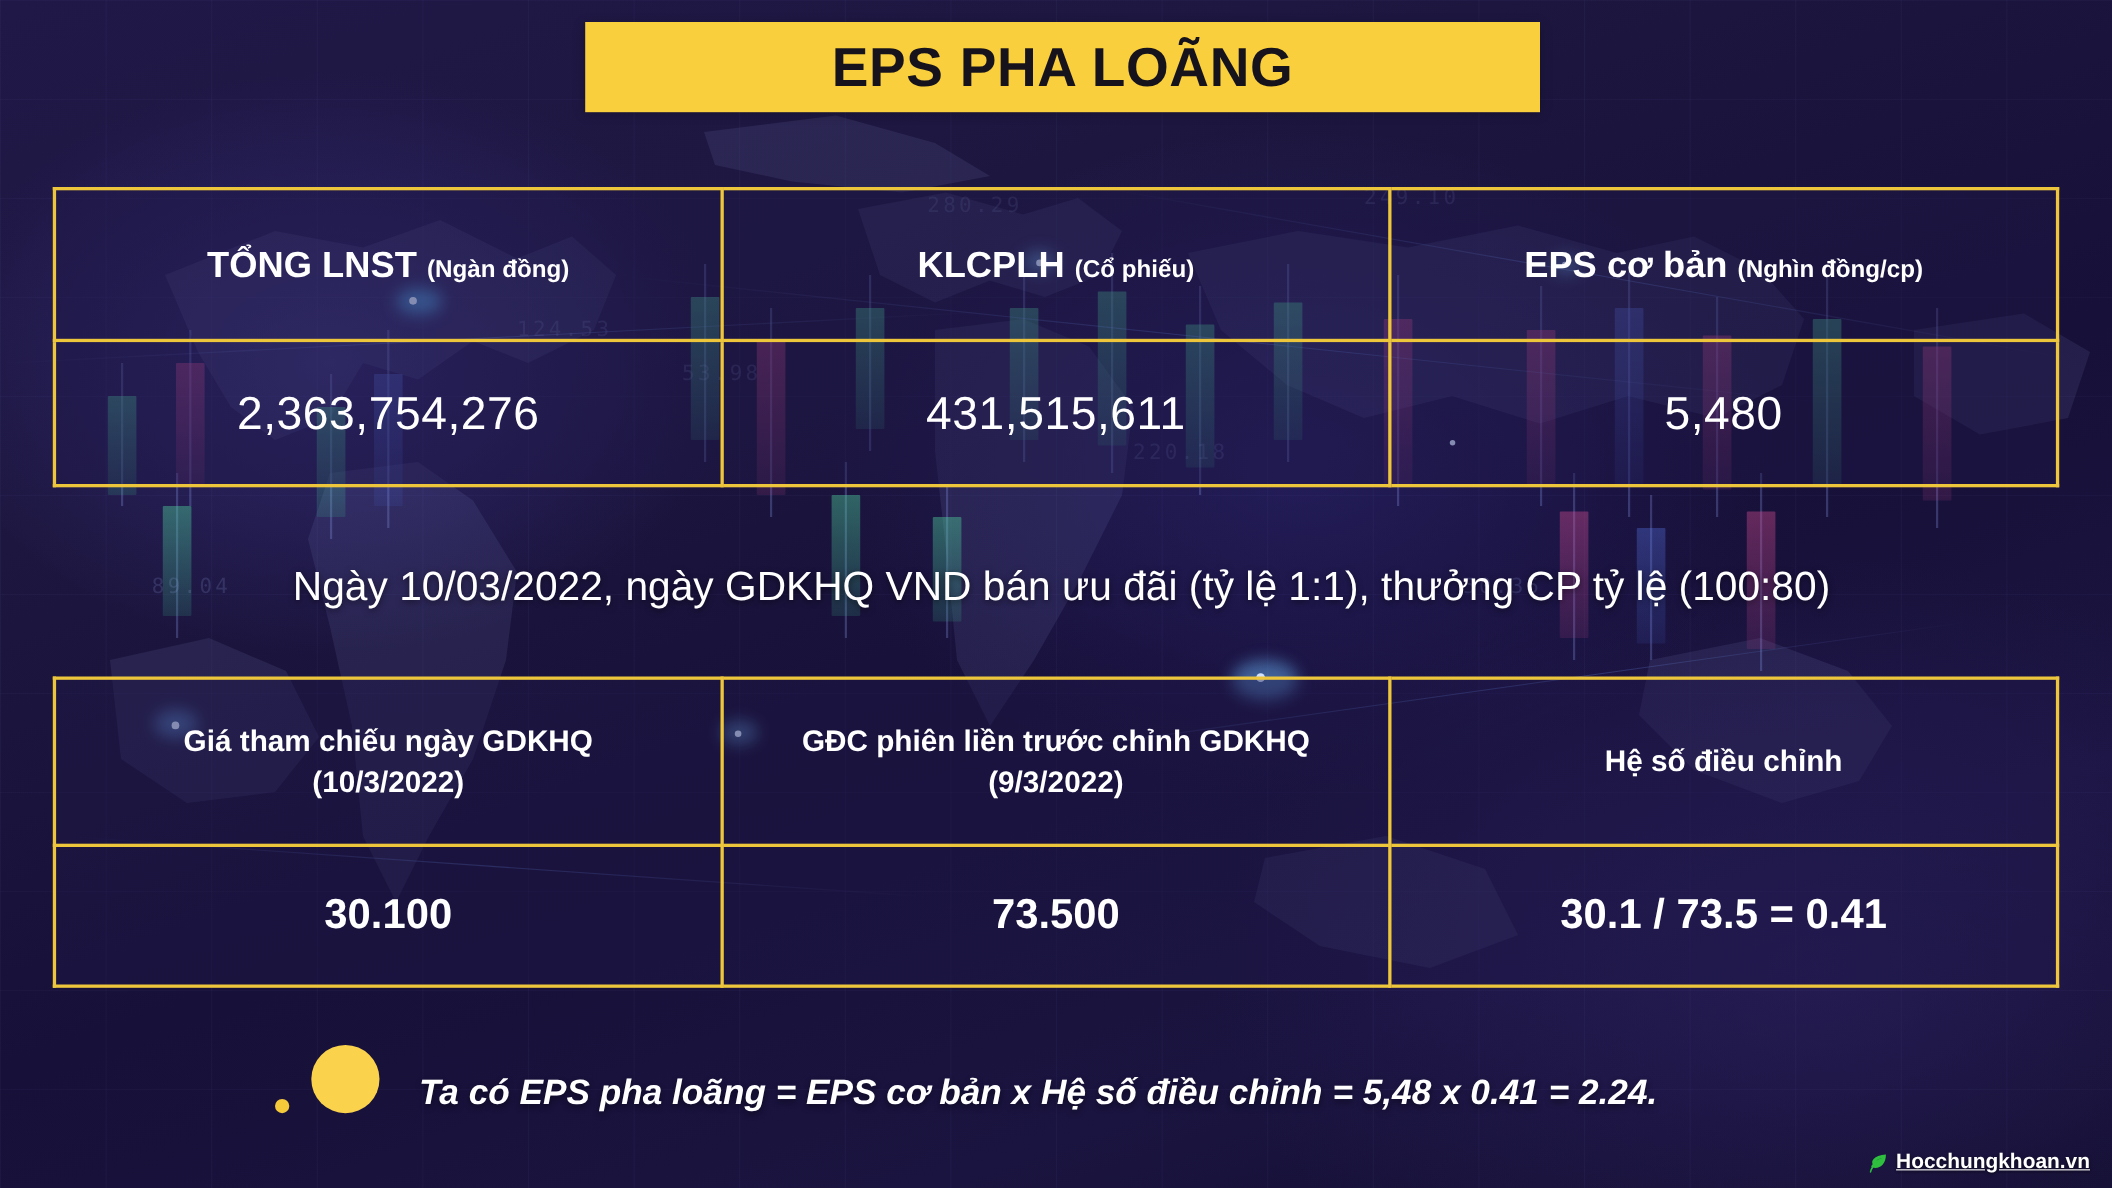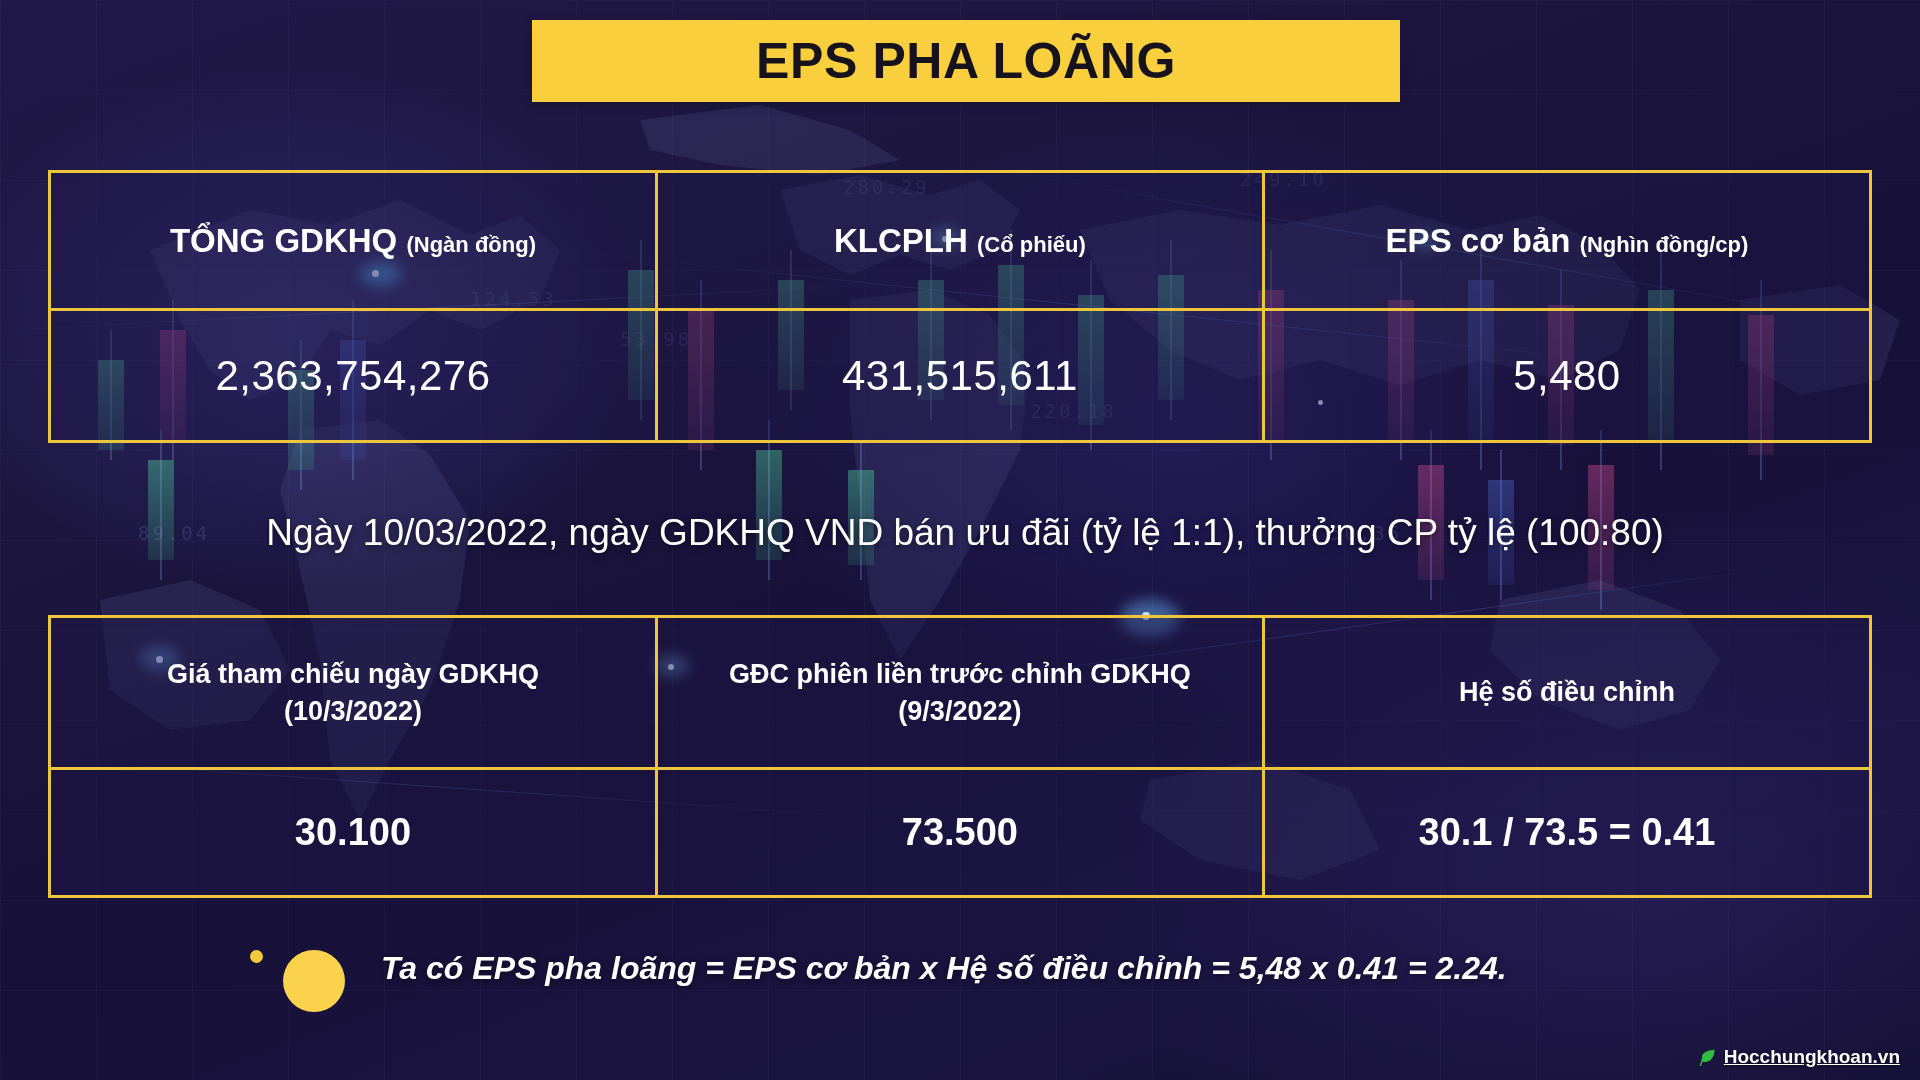--- a/index.html
+++ b/index.html
@@ -108,21 +108,21 @@
 
   
   #table2 { left: 48px; top: 615px; width: 1824px; }
   #table2 th { height: 152px; font-size: 27px; font-weight: 600; line-height: 1.35; }
   #table2 td { height: 128px; font-size: 38px; font-weight: 700; }
 
   
   .bullet-row {
     position: absolute;
     left: 250px; top: 950px;
-    display: flex; align-items: flex-start; gap: 24px;
+    display: flex; align-items: flex-end; gap: 24px;
   }
   .dot-small {
     width: 13px; height: 13px; border-radius: 50%;
     background: #f4c93a; flex: none;
   }
   .dot-big {
     width: 62px; height: 62px; border-radius: 50%;
     background: #fbd24b; flex: none;
     margin-left: -4px;
   }
@@ -263,21 +263,21 @@
 
     <table class="data" id="table1">
       <colgroup>
           <col style="width:33.33%">
           <col style="width:33.33%">
           <col style="width:33.34%">
         </colgroup>
       <thead>
         <tr>
           <th>
-            <span>TỔNG GDKHQ</span>
+            <span>TỔNG LNST</span>
             <span class="unit">(Ngàn đồng)</span>
           </th>
           <th>
             <span>KLCPLH</span>
             <span class="unit">(Cổ phiếu)</span>
           </th>
           <th>
             <span>EPS cơ bản</span>
             <span class="unit">(Nghìn đồng/cp)</span>
           </th>

